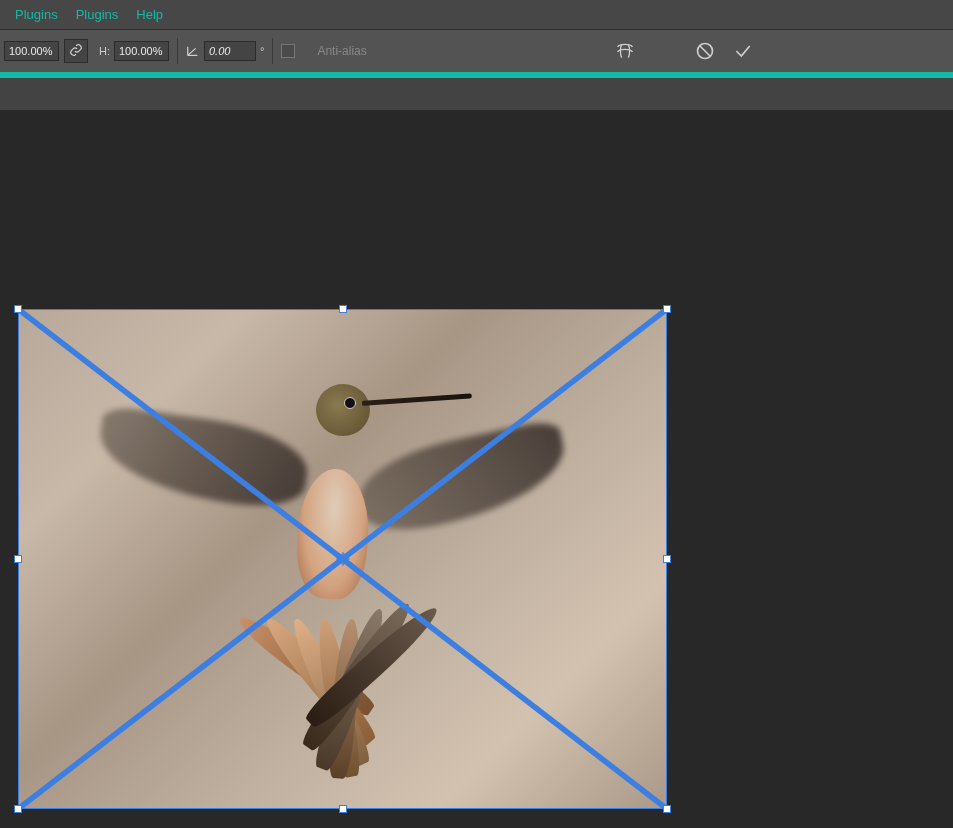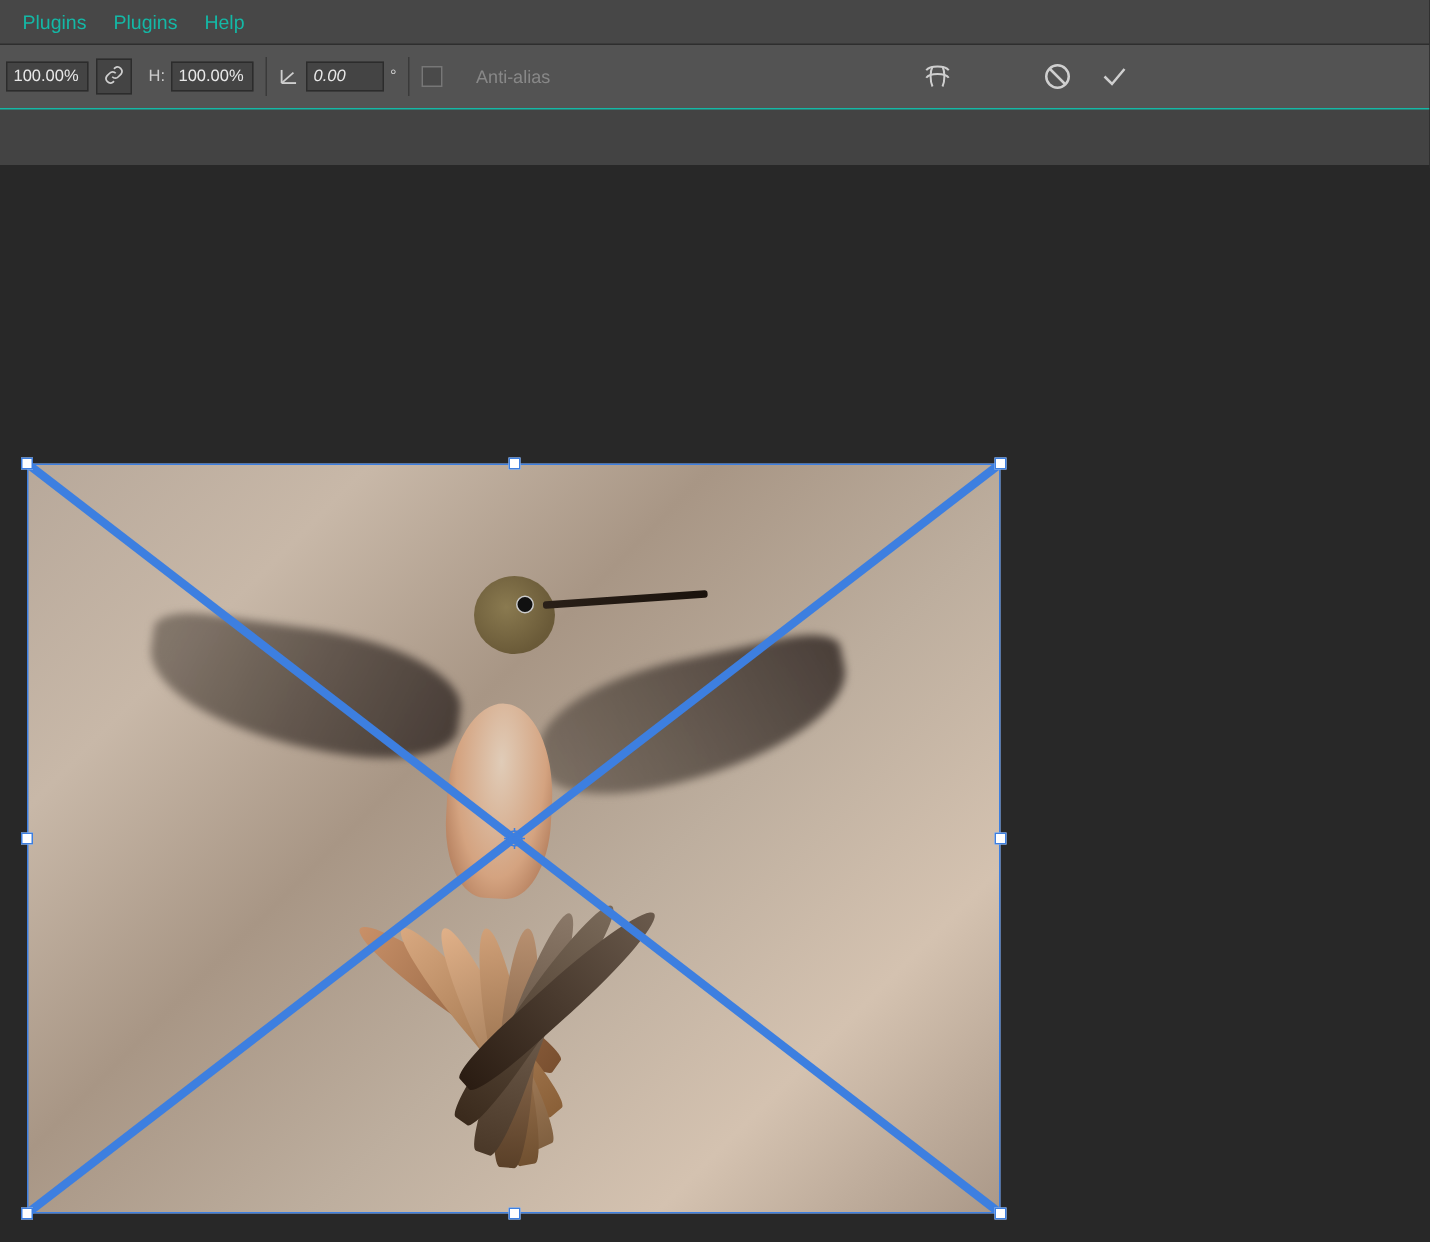--- a/index.html
+++ b/index.html
@@ -1,18 +1,18 @@
 <!DOCTYPE html>
 <html><head>
 <meta charset="utf-8">
 <style>
   html,body{margin:0;padding:0;width:953px;height:828px;background:#282828;font-family:"Segoe UI",Arial,sans-serif;color:#ddd;font-size:12px;overflow:hidden;}
   .menubar{height:29px;background:#474747;display:flex;align-items:center;padding-left:6px;border-bottom:1px solid #2e2e2e;}
   .menubar .item{padding:0 9px;height:100%;display:flex;align-items:center;font-size:13px;color:#14b8a6;cursor:default;}
-  .optbar{height:42px;background:#535353;display:flex;align-items:center;padding:0 4px;border-bottom:1px solid #14b8a6;position:relative;}
+  .optbar{height:42px;background:#535353;display:flex;align-items:center;padding:0 4px;border-bottom:6px solid #14b8a6;position:relative;}
   .numbox{background:#444;border:1px solid #2c2c2c;color:#e8e8e8;font-size:11px;height:20px;padding:0 4px;text-align:left;font-family:inherit;box-sizing:border-box;}
   .wfield{width:55px;}
   .afield{width:52px;font-style:italic;}
   .lbl{font-size:11px;color:#ccc;margin:0 4px 0 6px;}
   .linkbtn{width:22px;height:22px;display:flex;align-items:center;justify-content:center;background:#444;border:1px solid #2c2c2c;margin:0 5px;}
   .sep{width:1px;height:26px;background:#3a3a3a;margin:0 8px;}
   .angle-ic{display:inline-block;width:14px;height:14px;margin-right:4px;position:relative;}
   .angle-ic svg{display:block;}
   .deg{font-size:11px;color:#ccc;margin-left:4px;}
   .chk{width:12px;height:12px;border:1px solid #777;background:#4a4a4a;margin-right:6px;display:inline-block;}

